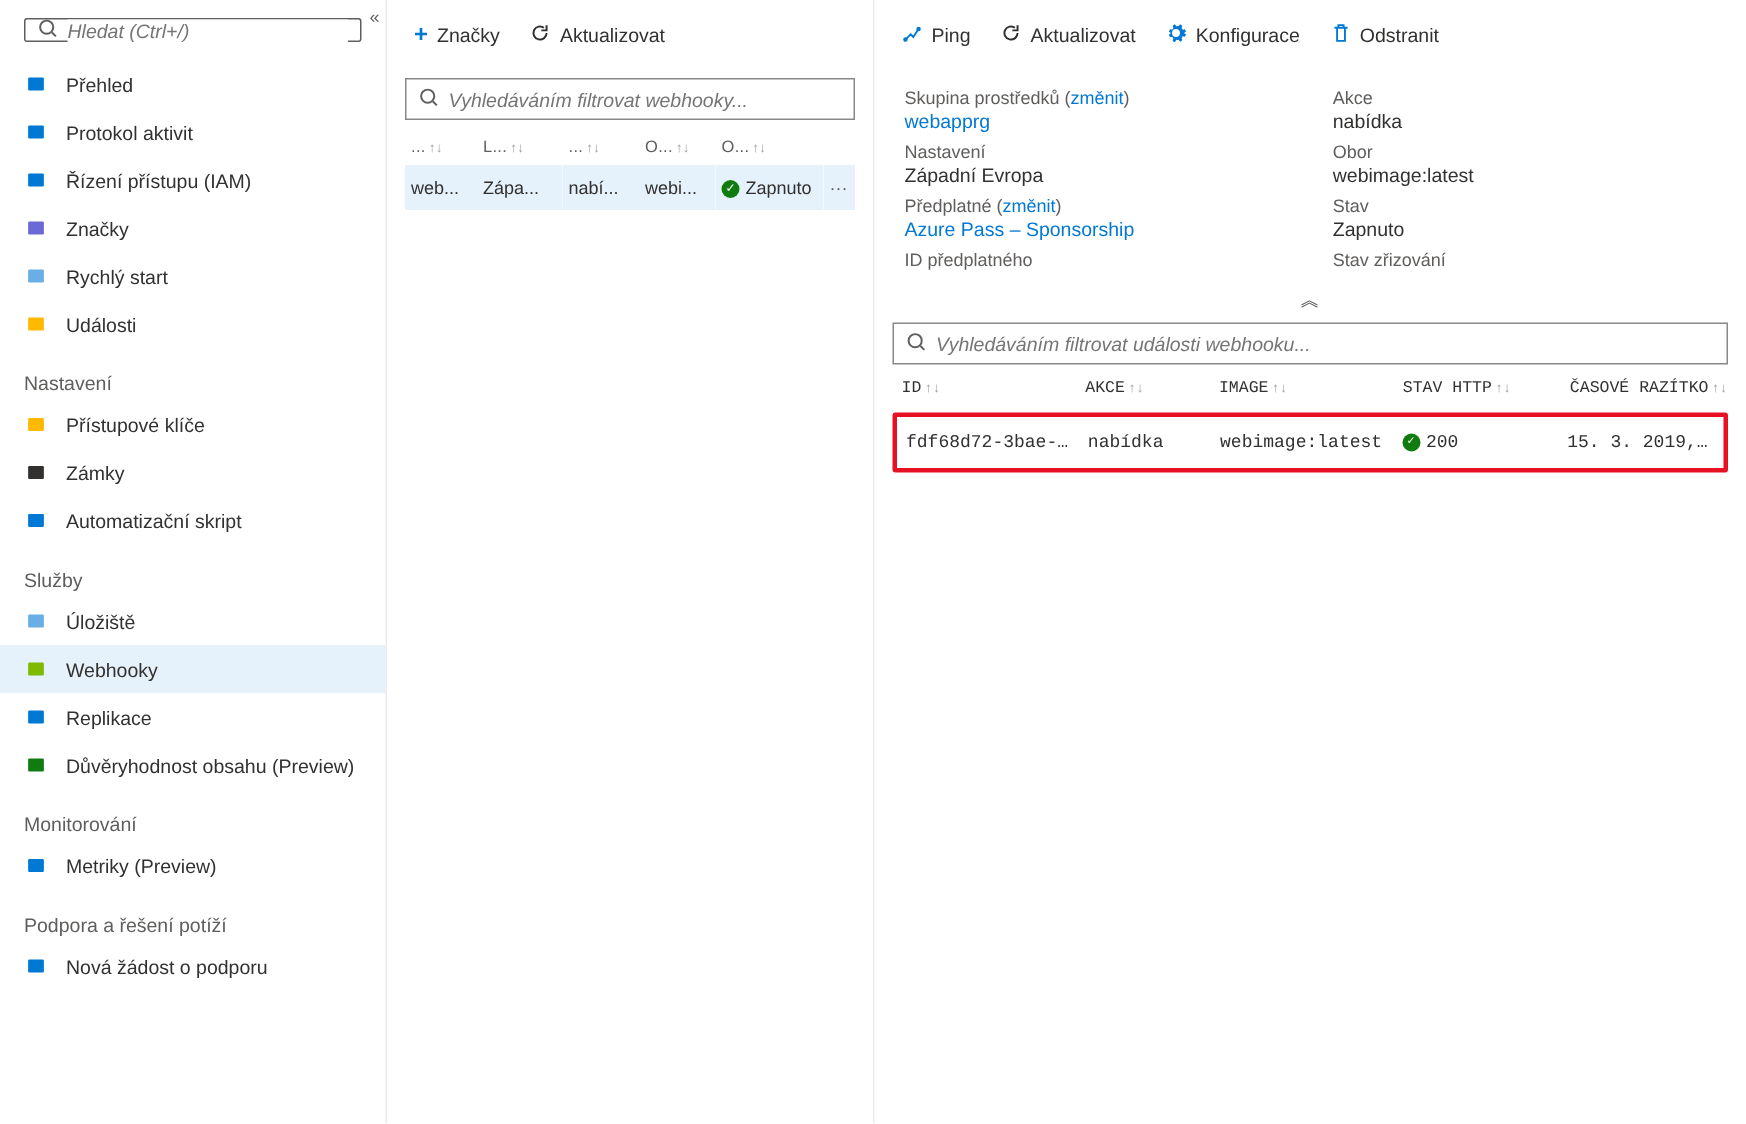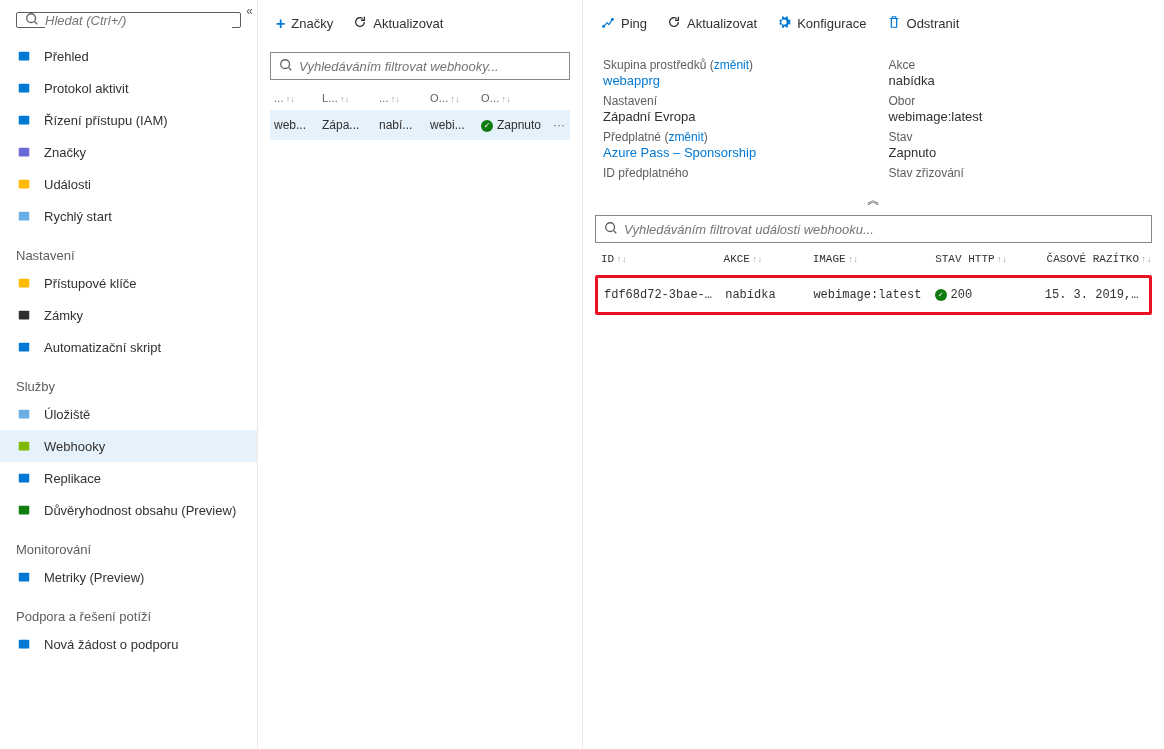--- a/index.html
+++ b/index.html
@@ -87,32 +87,32 @@
         <span class="nav-icon">
           <svg class="icon" viewBox="0 0 16 16">
             <rect x="2" y="3" width="12" height="10" rx="1" fill="#6b69d6"></rect>
           </svg>
         </span>
         <span>Značky</span>
       </div>
       <div class="nav-item">
         <span class="nav-icon">
           <svg class="icon" viewBox="0 0 16 16">
+            <rect x="2" y="3" width="12" height="10" rx="1" fill="#69afe5"></rect>
+          </svg>
+        </span>
+        <span>Rychlý start</span>
+      </div>
+      <div class="nav-item">
+        <span class="nav-icon">
+          <svg class="icon" viewBox="0 0 16 16">
             <rect x="2" y="3" width="12" height="10" rx="1" fill="#ffb900"></rect>
           </svg>
         </span>
         <span>Události</span>
-      </div>
-      <div class="nav-item">
-        <span class="nav-icon">
-          <svg class="icon" viewBox="0 0 16 16">
-            <rect x="2" y="3" width="12" height="10" rx="1" fill="#69afe5"></rect>
-          </svg>
-        </span>
-        <span>Rychlý start</span>
       </div>
     </div>
   <div class="nav-section">Nastavení</div>
   <div id="nav-settings">
       <div class="nav-item">
         <span class="nav-icon">
           <svg class="icon" viewBox="0 0 16 16">
             <rect x="2" y="3" width="12" height="10" rx="1" fill="#ffb900"></rect>
           </svg>
         </span>

